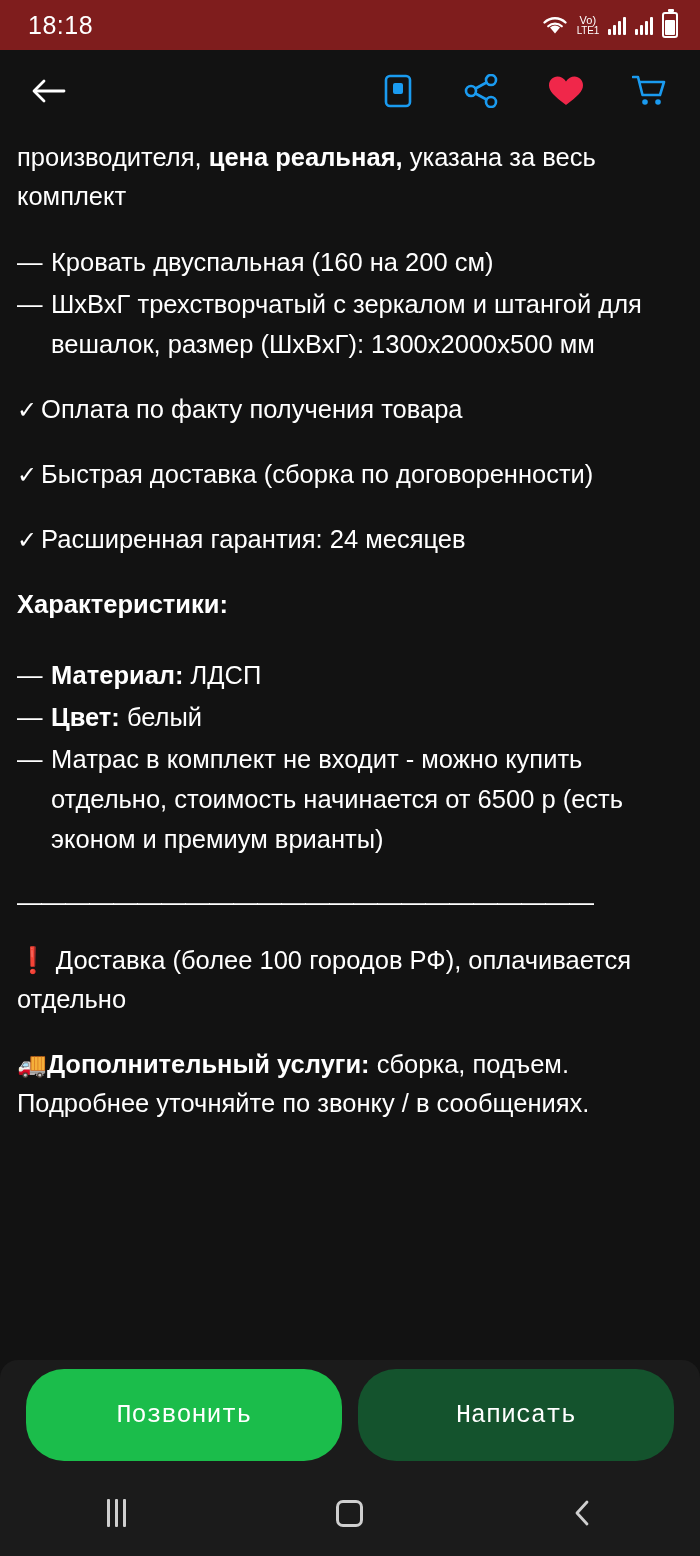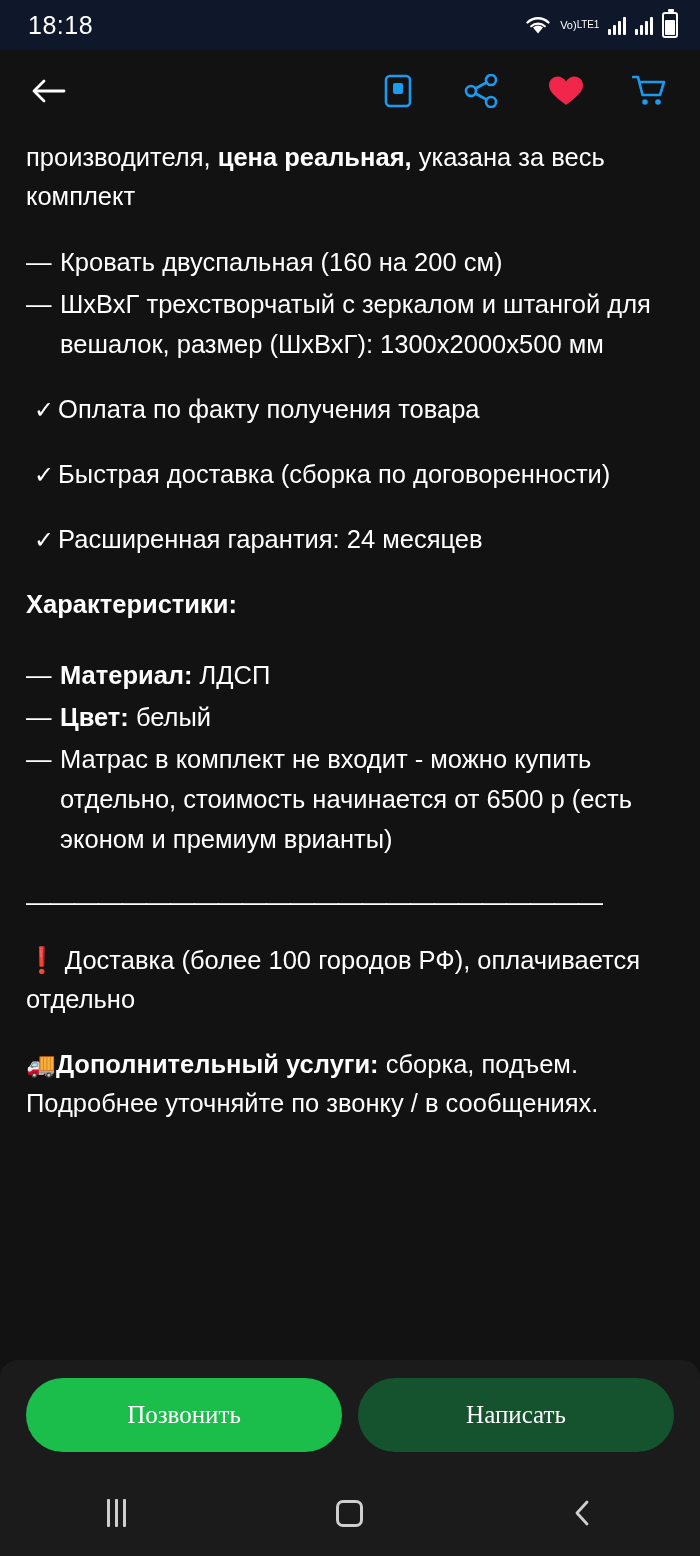--- a/index.html
+++ b/index.html
@@ -12,21 +12,21 @@
     height: 1556px;
     font-family: "Liberation Sans", sans-serif;
     color: #ffffff;
     overflow: hidden;
     position: relative;
   }
 
   
   .status-bar {
     height: 50px;
-    background: #0f172a;
+    background: #7f1d1d;
     display: flex;
     align-items: center;
     justify-content: space-between;
     padding: 0 22px 0 28px;
     box-sizing: border-box;
   }
   .status-time {
     font-size: 25px;
     letter-spacing: 0.5px;
     color: #ffffff;
@@ -36,20 +36,21 @@
     align-items: center;
     gap: 9px;
   }
   .ico {
     display: inline-flex;
     align-items: center;
     justify-content: center;
   }
   .volte-wrap {
     display: flex;
+    flex-direction: column;
     align-items: center;
     line-height: 1;
     font-size: 9px;
     color: #fff;
   }
   .volte-wrap .v1 { font-size: 11px; }
   .volte-wrap .v2 { font-size: 10px; letter-spacing: -0.2px;}
 
   .bars {
     display: flex;
@@ -123,21 +124,21 @@
     width: 40px;
     height: 40px;
     display: flex;
     align-items: center;
     justify-content: center;
     cursor: pointer;
   }
 
   
   .content {
-    padding: 6px 26px 0 26px;
+    padding: 6px 26px 0 17px;
     box-sizing: border-box;
     background: #121212;
     height: 1314px;
     overflow: hidden;
   }
   .para {
     font-size: 25.5px;
     line-height: 39px;
     margin: 0 0 26px 0;
     color: #ffffff;
@@ -160,21 +161,21 @@
   .dash {
     flex: 0 0 auto;
     width: 34px;
     color: #ffffff;
   }
   .li-text { flex: 1 1 auto; }
 
   .check-line {
     font-size: 25.5px;
     line-height: 39px;
-    margin: 0 0 26px 8px;
+    margin: 0 0 26px 0;
     display: block;
   }
   .check {
     font-size: 24px;
     margin-right: 4px;
   }
   .divider-text {
     font-size: 25px;
     line-height: 34px;
     letter-spacing: -1px;
@@ -200,25 +201,25 @@
     display: flex;
     align-items: center;
     gap: 16px;
     padding: 0 26px;
     box-sizing: border-box;
     border-top-left-radius: 18px;
     border-top-right-radius: 18px;
   }
   .btn {
     flex: 1 1 0;
-    height: 74px;
+    height: 92px;
     border: none;
     border-radius: 38px;
     font-size: 25px;
-    font-family: Liberation Serif, serif;
+    font-family: Liberation Mono, monospace;
     color: #ffffff;
     cursor: pointer;
     display: flex;
     align-items: center;
     justify-content: center;
   }
   .btn-call { background: #1bbd4b; }
   .btn-write { background: #14532d; }
 
   

